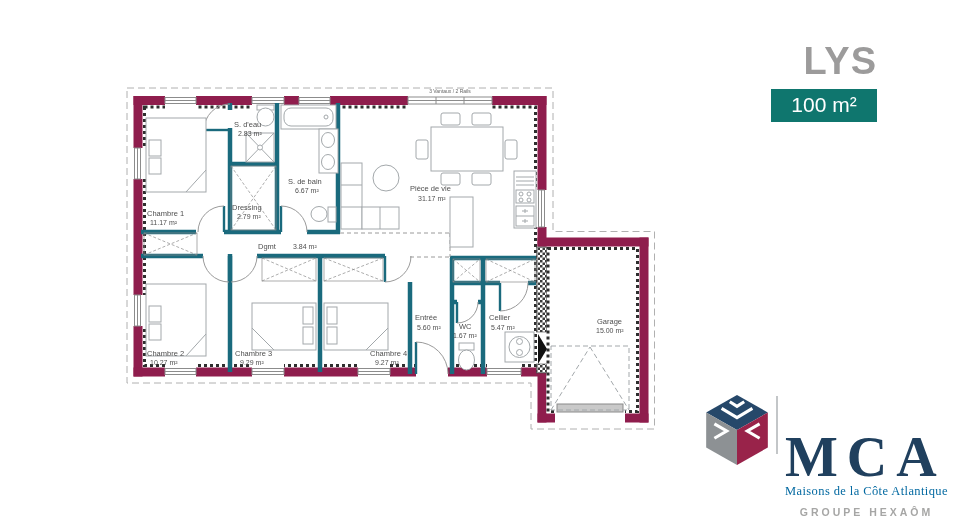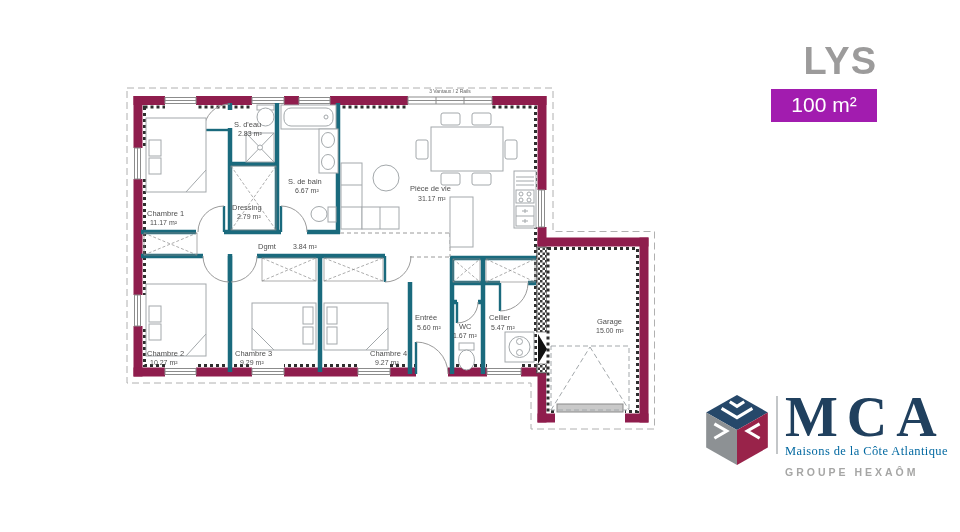--- a/index.html
+++ b/index.html
@@ -6,33 +6,33 @@
   .canvas{position:relative;width:960px;height:532px;background:#fff;overflow:hidden;
           font-family:"Liberation Sans",sans-serif;}
   .plan-svg{position:absolute;left:0;top:0;}
   svg text{font-family:"Liberation Sans",sans-serif;fill:#4f4f4f;}
   .rname{font-size:7.5px;}
   .rarea{font-size:7px;}
   .annot{font-size:5px;fill:#666;}
   
   .title-block{position:absolute;top:42px;right:83px;width:106px;text-align:center;}
   .model-name{font-weight:800;font-size:38px;letter-spacing:1px;color:#9c9b9b;line-height:1;text-align:right;}
-  .area-badge{margin-top:9px;background:#a21caf;color:#fff;font-size:21px;
+  .area-badge{margin-top:9px;background:#0f766e;color:#fff;font-size:21px;
               padding:4px 0 5px 0;font-weight:400;}
   
   .brand-block{position:absolute;left:704px;top:393px;display:flex;align-items:flex-start;}
   .cube-wrap{width:66px;height:74px;}
   .brand-divider{width:2px;height:58px;background:#c3c6c8;margin:3px 7px 0 6px;}
-  .brand-text{display:flex;flex-direction:column;}
+  .brand-text{display:flex;flex-direction:column;margin-top:40px;}
   .brand-name{font-family:"Liberation Serif",serif;font-weight:700;font-size:56px;
               letter-spacing:9px;color:#20405e;line-height:0.8;margin-top:2px;}
   .brand-sub{font-family:Liberation Serif, serif;font-size:12.5px;color:#0369a1;
              letter-spacing:0.4px;margin-top:4px;white-space:nowrap;}
   .brand-group{font-size:10.5px;font-weight:700;color:#a6a6a5;letter-spacing:3px;
-               margin-top:7px;text-align:left;white-space:nowrap;}
+               margin-top:7px;text-align:center;white-space:nowrap;}
 </style>
 </head>
 <body>
 
 <div class="canvas">
 
   <svg class="plan-svg" width="960" height="532" viewBox="0 0 960 532">
     <defs>
       <pattern id="chk" width="5" height="5" patternUnits="userSpaceOnUse">
         <rect width="5" height="5" fill="#fff"></rect>

